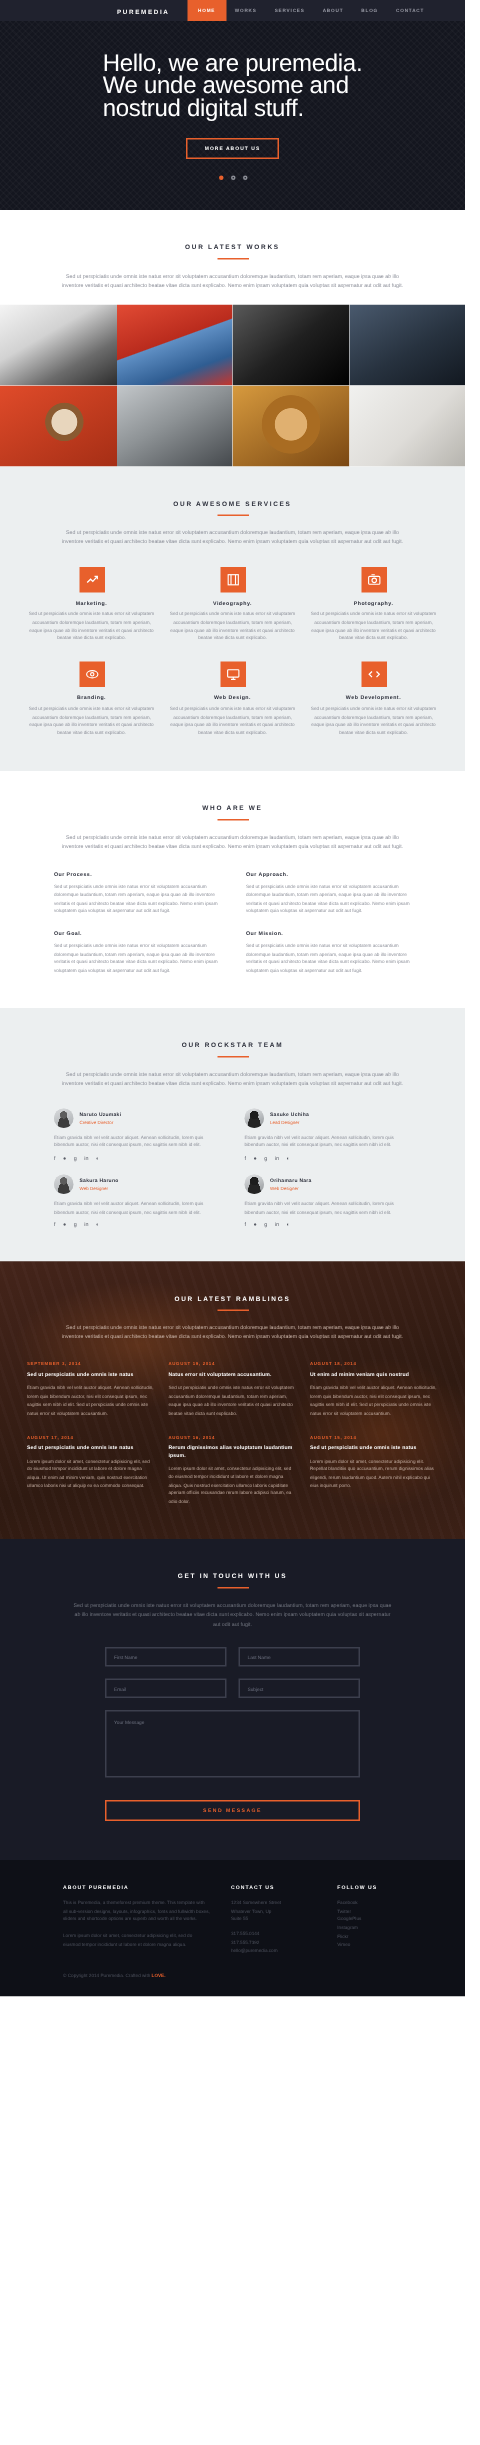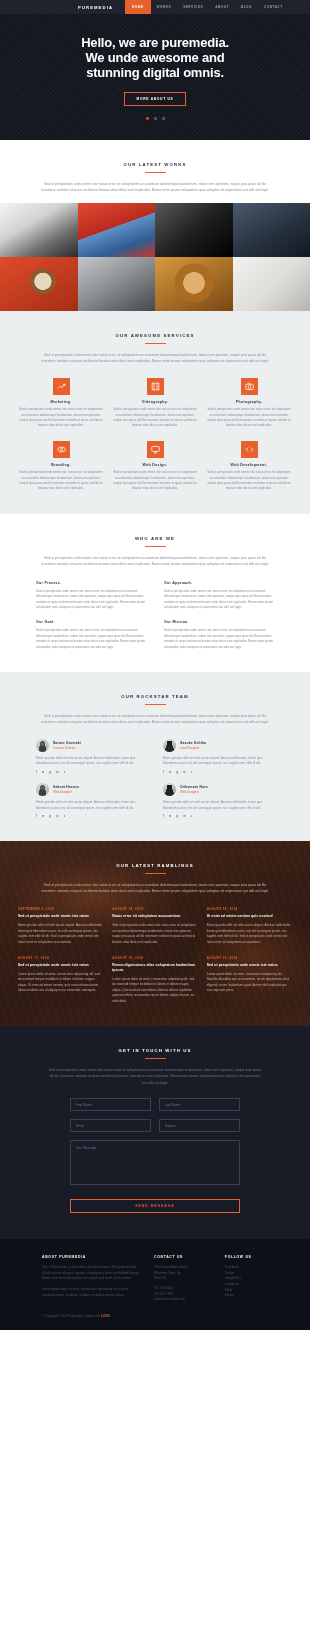--- a/index.html
+++ b/index.html
@@ -30,22 +30,22 @@
 
   
   .hero {
     height:126px; background:#14161f; position:relative;
     display:flex; flex-direction:column; align-items:center; justify-content:center;
     background-image:
       repeating-linear-gradient(45deg, rgba(255,255,255,.022) 0 1px, transparent 1px 3px),
       repeating-linear-gradient(-45deg, rgba(255,255,255,.018) 0 1px, transparent 1px 3px);
   }
   .hero h1 {
-    color:#fff; font-size:13px; line-height:15px; font-weight:bold;
-    text-align:center; letter-spacing:-.2px;
+    color:#fff; font-size:16px; line-height:15px; font-weight:normal;
+    text-align:left; letter-spacing:-.2px;
   }
   .hero-btn {
     margin-top:12px; border:1px solid #e8602c; color:#fff;
     font-size:3.3px; letter-spacing:.7px; font-weight:bold;
     padding:4px 11px; background:transparent;
   }
   .dots { margin-top:11px; display:flex; gap:5px; }
   .dot { width:3px; height:3px; border-radius:50%; border:.7px solid #8b8d96; }
   .dot.on { background:#e8602c; border-color:#e8602c; }
 
@@ -202,21 +202,21 @@
       <div class="nav-item">ABOUT</div>
       <div class="nav-item">BLOG</div>
       <div class="nav-item">CONTACT</div>
     </div>
   </div>
 
   <div class="hero">
     <h1>
       <span>Hello, we are puremedia.</span><br>
       <span>We unde awesome and</span><br>
-      <span>stunning digital omnis.</span>
+      <span>nostrud digital stuff.</span>
     </h1>
     <button class="hero-btn">MORE ABOUT US</button>
     <div class="dots">
       <div class="dot on"></div>
       <div class="dot"></div>
       <div class="dot"></div>
     </div>
   </div>
 
   <div class="sec" style="padding-bottom:0">

